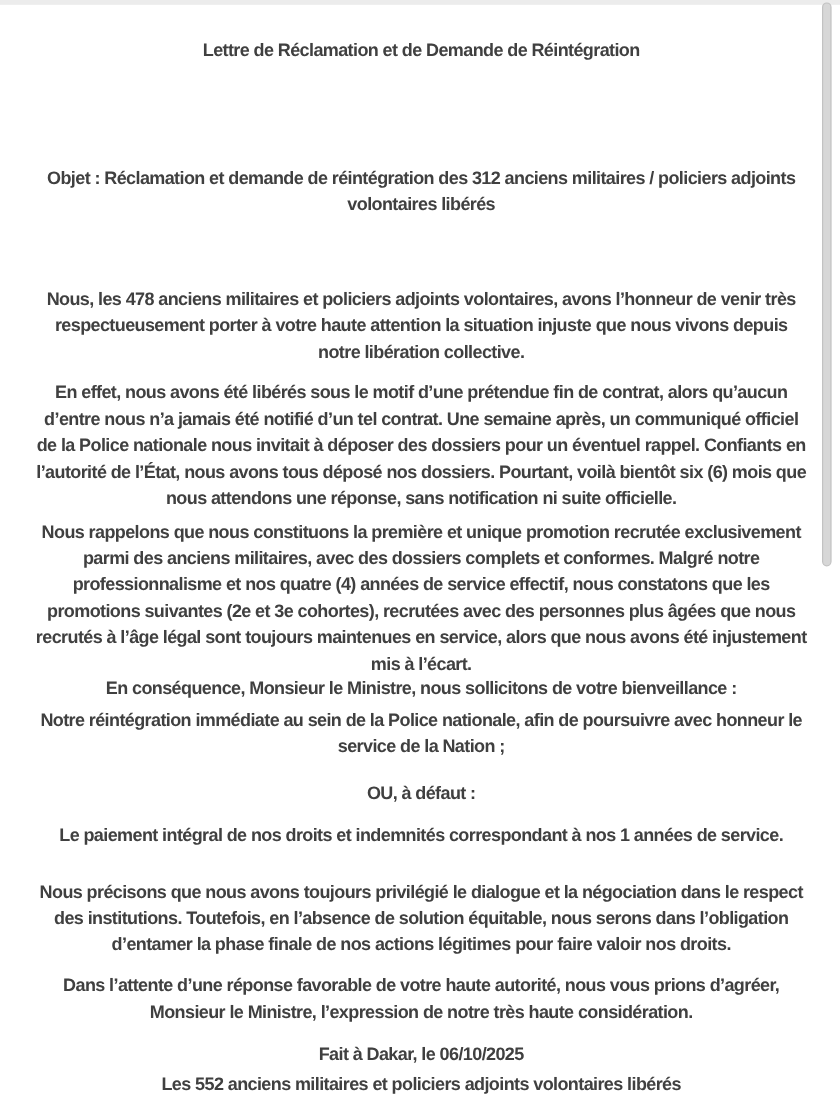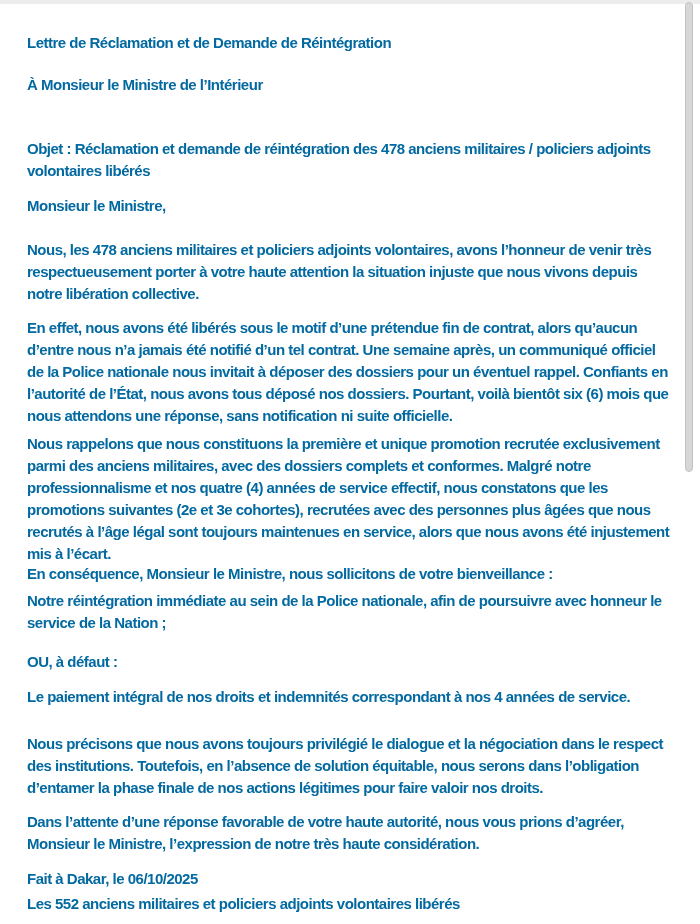--- a/index.html
+++ b/index.html
@@ -34,26 +34,26 @@
     height: 470px;
     background: #d7d7d7;
     border: 1px solid #c2c2c2;
     border-radius: 5px;
     box-sizing: border-box;
   }
   .block {
     position: absolute;
     left: 27px;
     width: 648px;
-    color: #0369a1;
+    color: #404040;
     font-weight: 700;
     font-size: 15px;
     line-height: 22px;
     letter-spacing: -0.5px;
-    text-align: left;
+    text-align: center;
   }
   .b-title      { top: 32px;  }
   .b-addressee  { top: 74px;  }
   .b-subject    { top: 138px; }
   .b-salutation { top: 195px; }
   .b-p1         { top: 239px; }
   .b-p2         { top: 317px; }
   .b-p3         { top: 433px; }
   .b-p4         { top: 563px; }
   .b-demand1    { top: 590px; }
@@ -66,39 +66,37 @@
 </style>
 </head>
 <body>
 
 <div class="doc">
 
   <div class="top-bar"></div>
 
   <div class="block b-title">Lettre de Réclamation et de Demande de Réintégration</div>
 
-  <div class="block b-addressee">À Monsieur le Ministre de l’Intérieur</div>
 
-  <div class="block b-subject">Objet : Réclamation et demande de réintégration des 478 anciens militaires / policiers adjoints volontaires libérés</div>
+  <div class="block b-subject">Objet : Réclamation et demande de réintégration des 312 anciens militaires / policiers adjoints volontaires libérés</div>
 
-  <div class="block b-salutation">Monsieur le Ministre,</div>
 
   <div class="block b-p1">Nous, les 478 anciens militaires et policiers adjoints volontaires, avons l’honneur de venir très respectueusement porter à votre haute attention la situation injuste que nous vivons depuis notre libération collective.</div>
 
   <div class="block b-p2">En effet, nous avons été libérés sous le motif d’une prétendue fin de contrat, alors qu’aucun d’entre nous n’a jamais été notifié d’un tel contrat. Une semaine après, un communiqué officiel de la Police nationale nous invitait à déposer des dossiers pour un éventuel rappel. Confiants en l’autorité de l’État, nous avons tous déposé nos dossiers. Pourtant, voilà bientôt six (6) mois que nous attendons une réponse, sans notification ni suite officielle.</div>
 
   <div class="block b-p3">Nous rappelons que nous constituons la première et unique promotion recrutée exclusivement parmi des anciens militaires, avec des dossiers complets et conformes. Malgré notre professionnalisme et nos quatre (4) années de service effectif, nous constatons que les promotions suivantes (2e et 3e cohortes), recrutées avec des personnes plus âgées que nous recrutés à l’âge légal sont toujours maintenues en service, alors que nous avons été injustement mis à l’écart.</div>
 
   <div class="block b-p4">En conséquence, Monsieur le Ministre, nous sollicitons de votre bienveillance :</div>
 
   <div class="block b-demand1">Notre réintégration immédiate au sein de la Police nationale, afin de poursuivre avec honneur le service de la Nation ;</div>
 
   <div class="block b-alt">OU, à défaut :</div>
 
-  <div class="block b-demand2">Le paiement intégral de nos droits et indemnités correspondant à nos 4 années de service.</div>
+  <div class="block b-demand2">Le paiement intégral de nos droits et indemnités correspondant à nos 1 années de service.</div>
 
   <div class="block b-p5">Nous précisons que nous avons toujours privilégié le dialogue et la négociation dans le respect des institutions. Toutefois, en l’absence de solution équitable, nous serons dans l’obligation d’entamer la phase finale de nos actions légitimes pour faire valoir nos droits.</div>
 
   <div class="block b-closing">Dans l’attente d’une réponse favorable de votre haute autorité, nous vous prions d’agréer, Monsieur le Ministre, l’expression de notre très haute considération.</div>
 
   <div class="block b-date">Fait à Dakar, le 06/10/2025</div>
 
   <div class="block b-signature">Les 552 anciens militaires et policiers adjoints volontaires libérés</div>
 
   <div class="scrollbar-thumb"></div>

